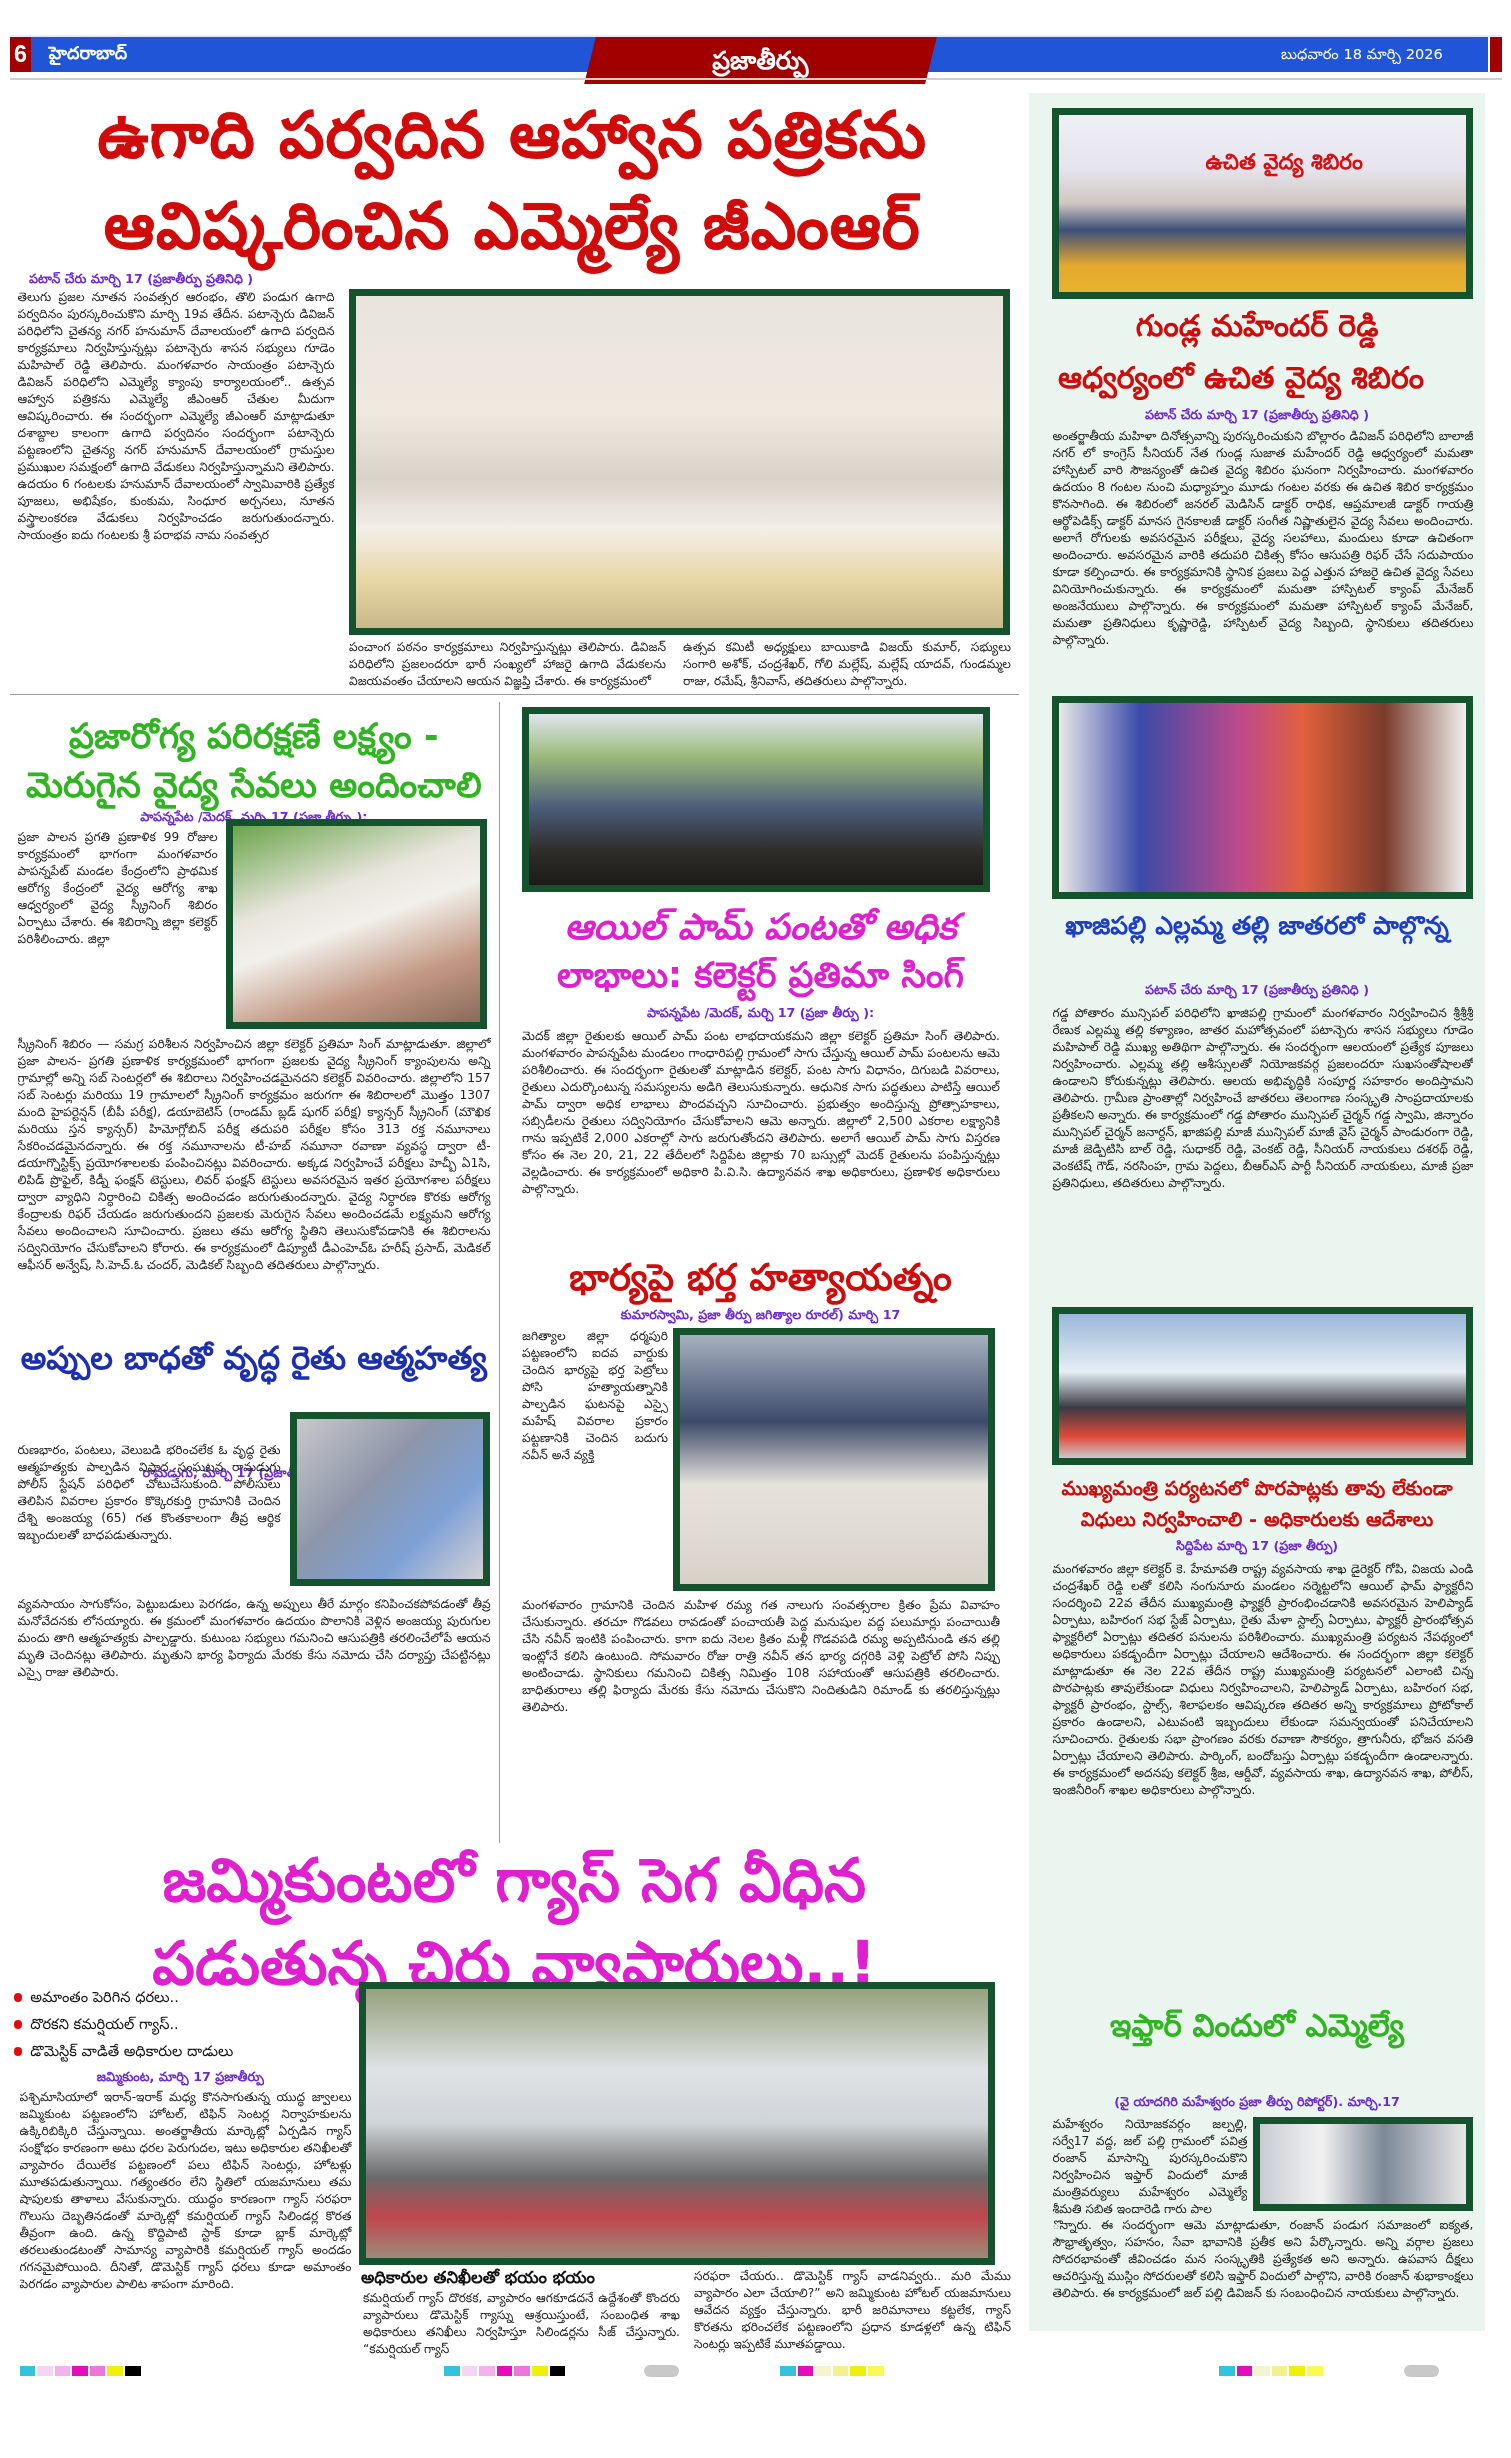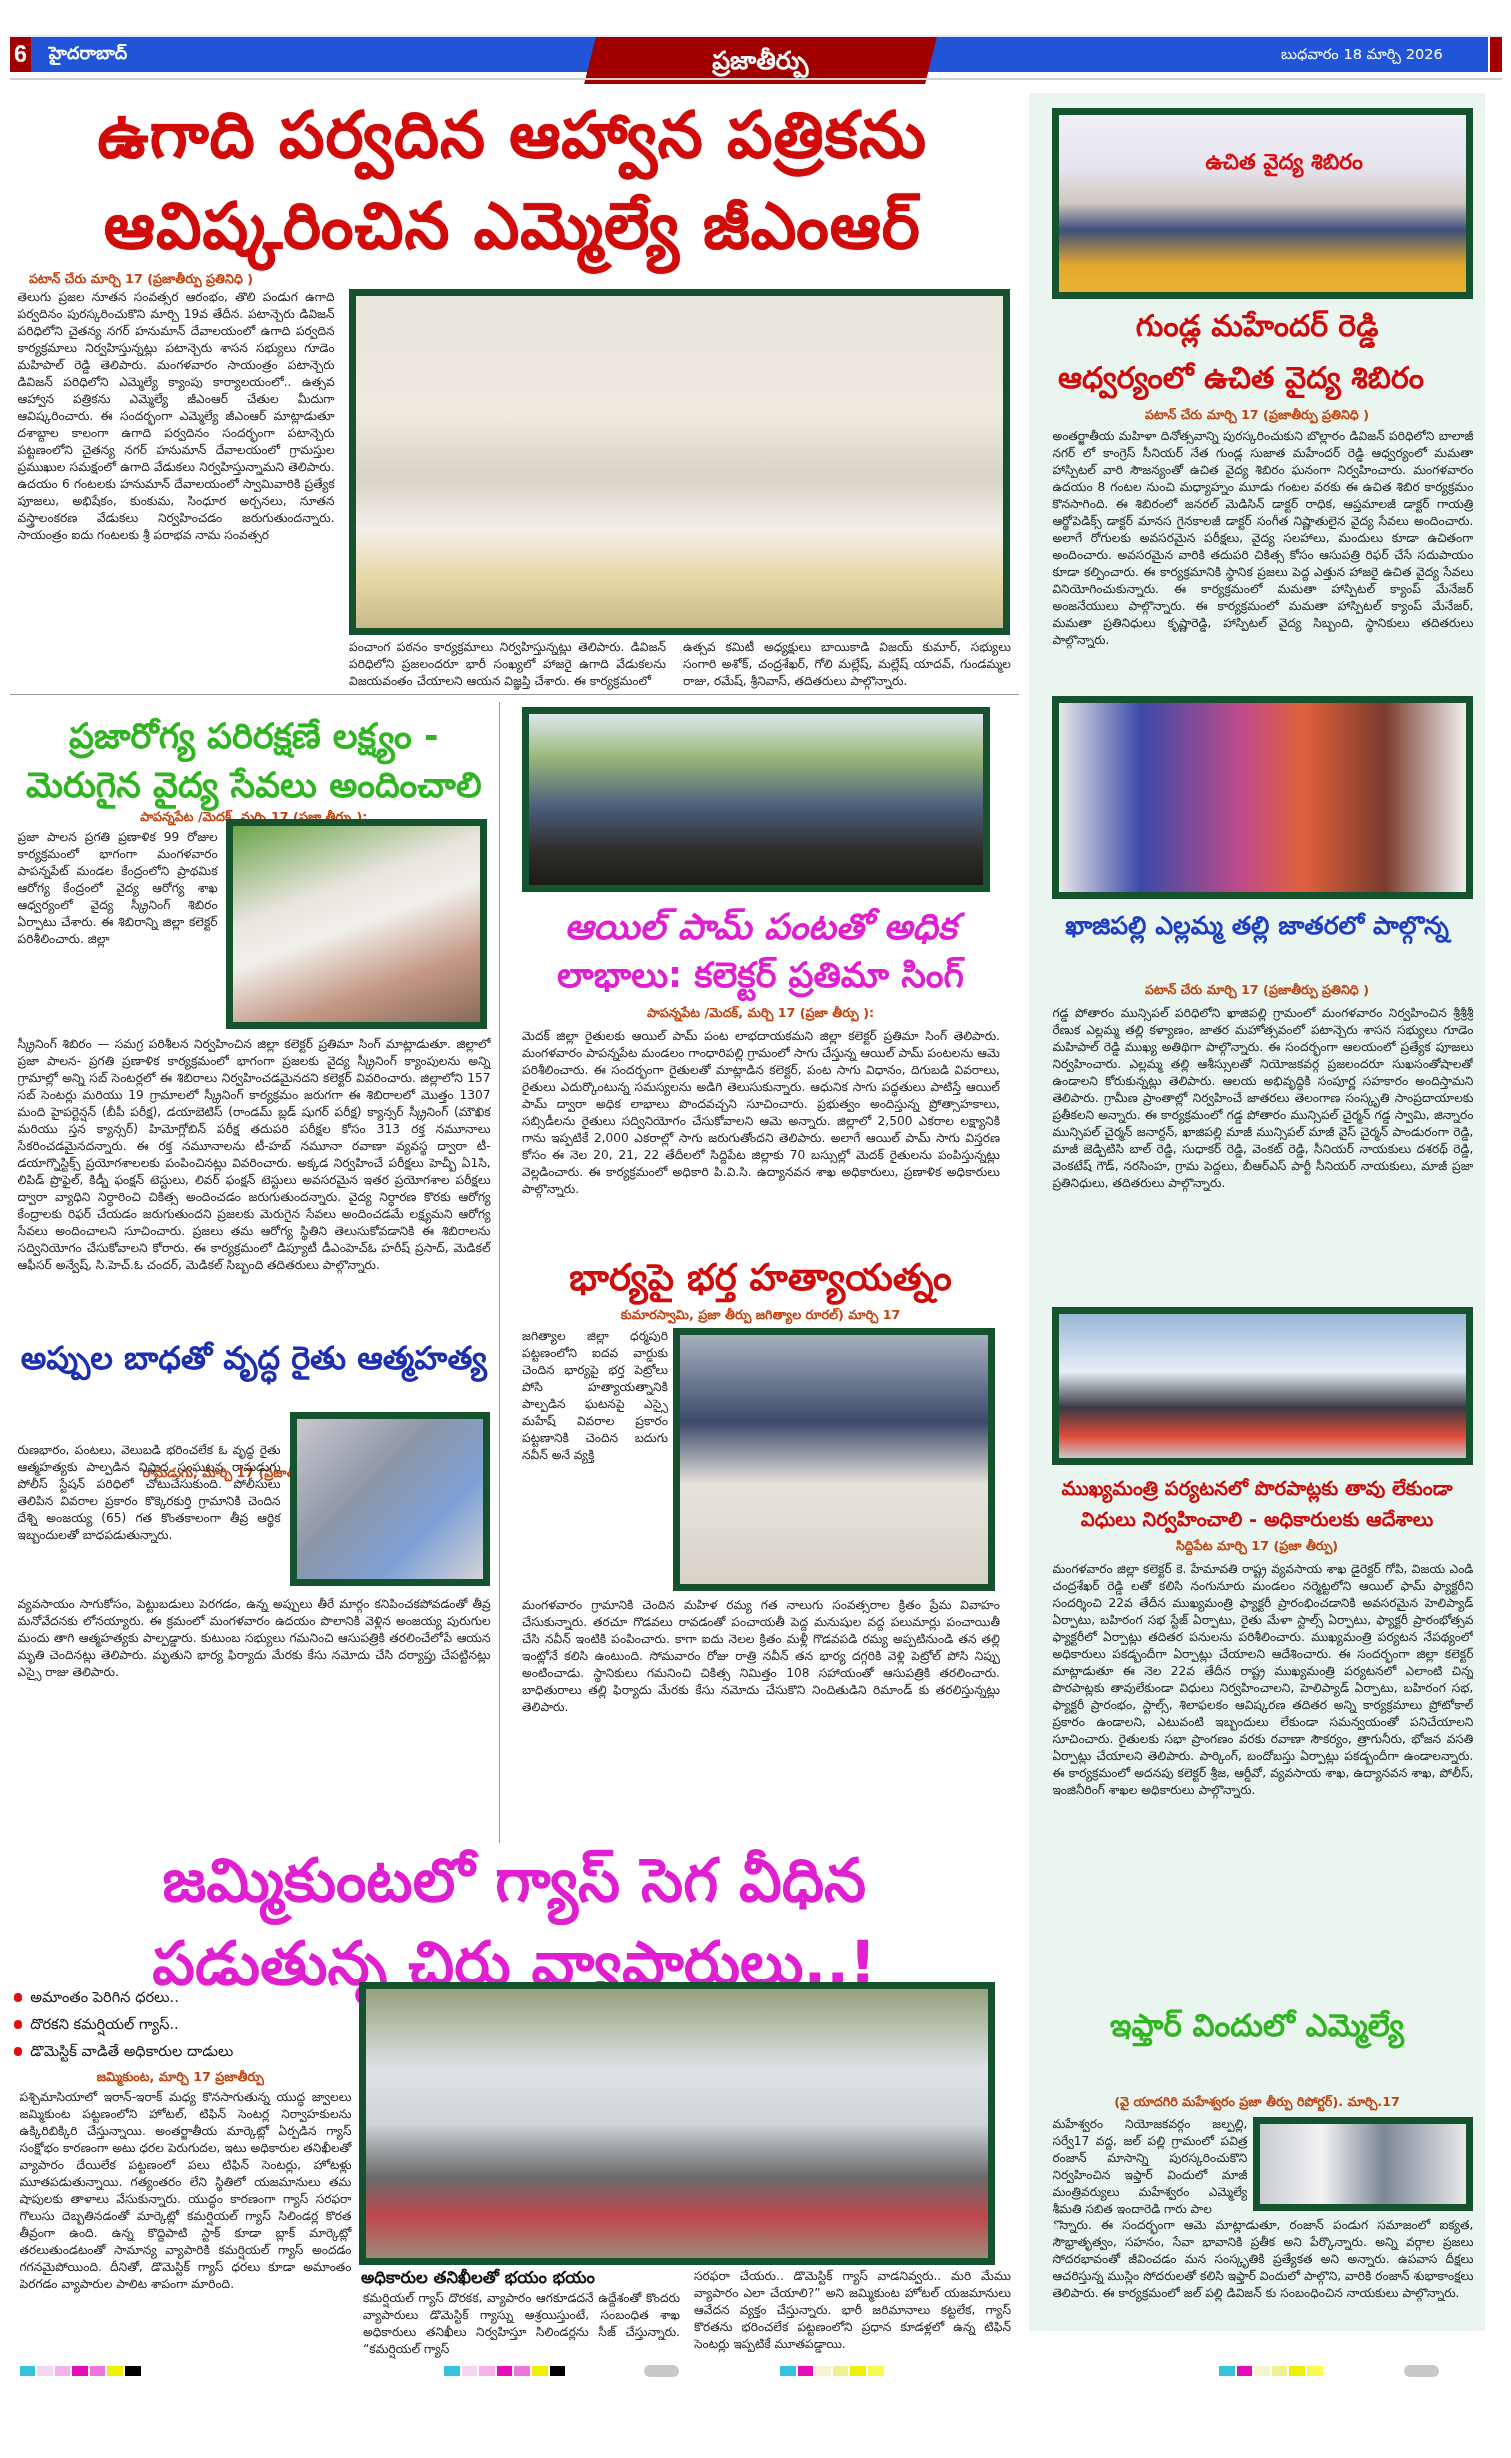--- a/index.html
+++ b/index.html
@@ -14,21 +14,21 @@
   .brand-text { position: absolute; left: 575px; top: 3.9px; width: 351px; text-align: center; color: #fff; font-size: 25px; font-weight: bold; line-height: 39px; }
   .masthead-date { position: absolute; right: 59px; top: 0; line-height: 33px; color: #fff; font-size: 14.6px; }
   .mast-end { position: absolute; right: 0; top: 0; width: 13.7px; height: 35px; background: #a20000; border-left: 2.9px solid #fff; }
   .mast-rule { position: absolute; left: 9.8px; top: 78px; width: 1492px; height: 2px; background: #cfcfcf; }
 
   .abs { position: absolute; }
   .col-rule { position: absolute; background: #9a9a9a; width: 1px; }
   .h-rule { position: absolute; background: #9a9a9a; height: 1px; }
 
   .body-text { font-size: 12.2px; line-height: 17px; text-align: justify; color: #222; overflow: hidden; }
-  .dateline { font-size: 12.7px; font-weight: bold; color: #c2410c; }
+  .dateline { font-size: 12.7px; font-weight: bold; color: #6d28d9; }
   .center { text-align: center; }
 
   .photo { position: absolute; overflow: hidden; border: 7px solid #14532d; }
   .photo .ph-bg { position: absolute; inset: 0; }
 
   
   .hl-red-xl { color: #d10a0a; font-size: 64px; font-weight: bold; line-height: 90px; text-align: center; letter-spacing: 1px; text-shadow: 0 0 1px #900; }
   .hl-red { color: #d10a0a; font-weight: bold; text-align: center; }
   .hl-green { color: #2fb520; font-weight: bold; text-align: center; }
   .hl-magenta { color: #e01fd0; font-weight: bold; text-align: center; }

